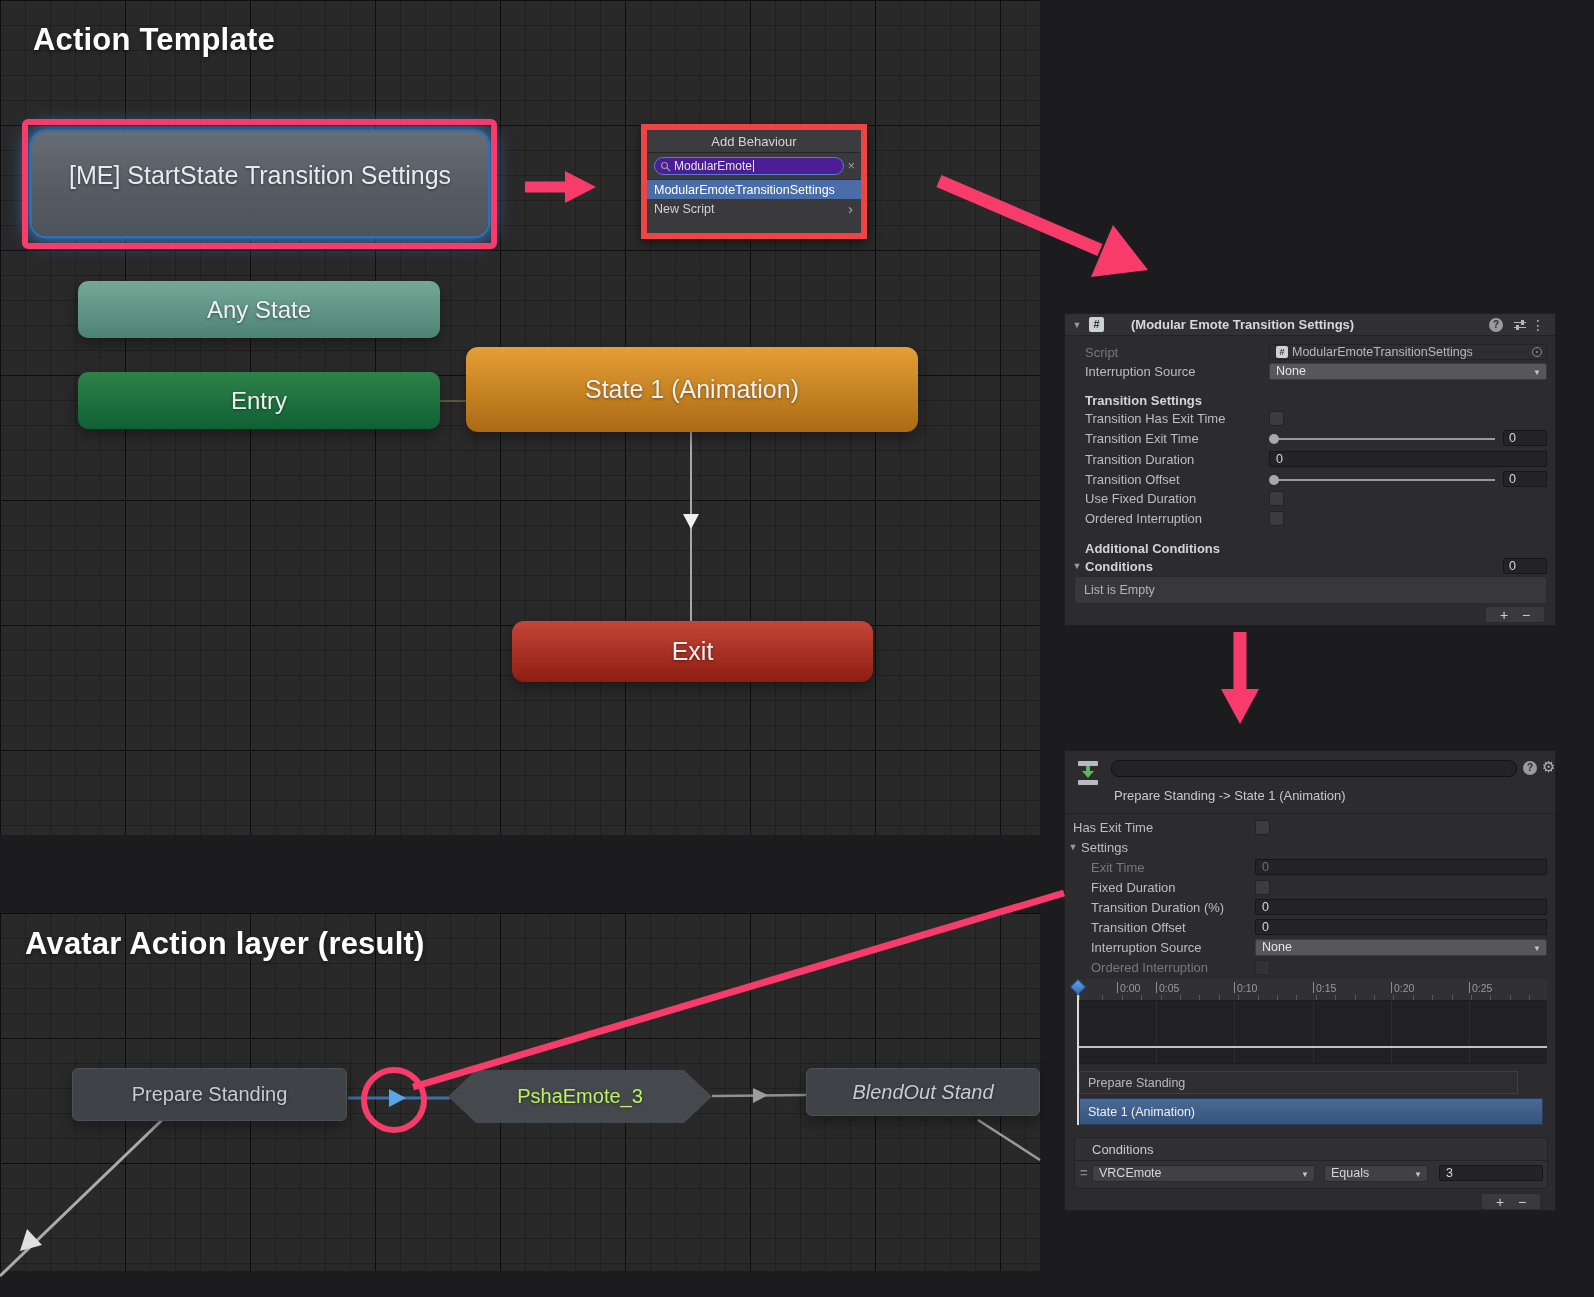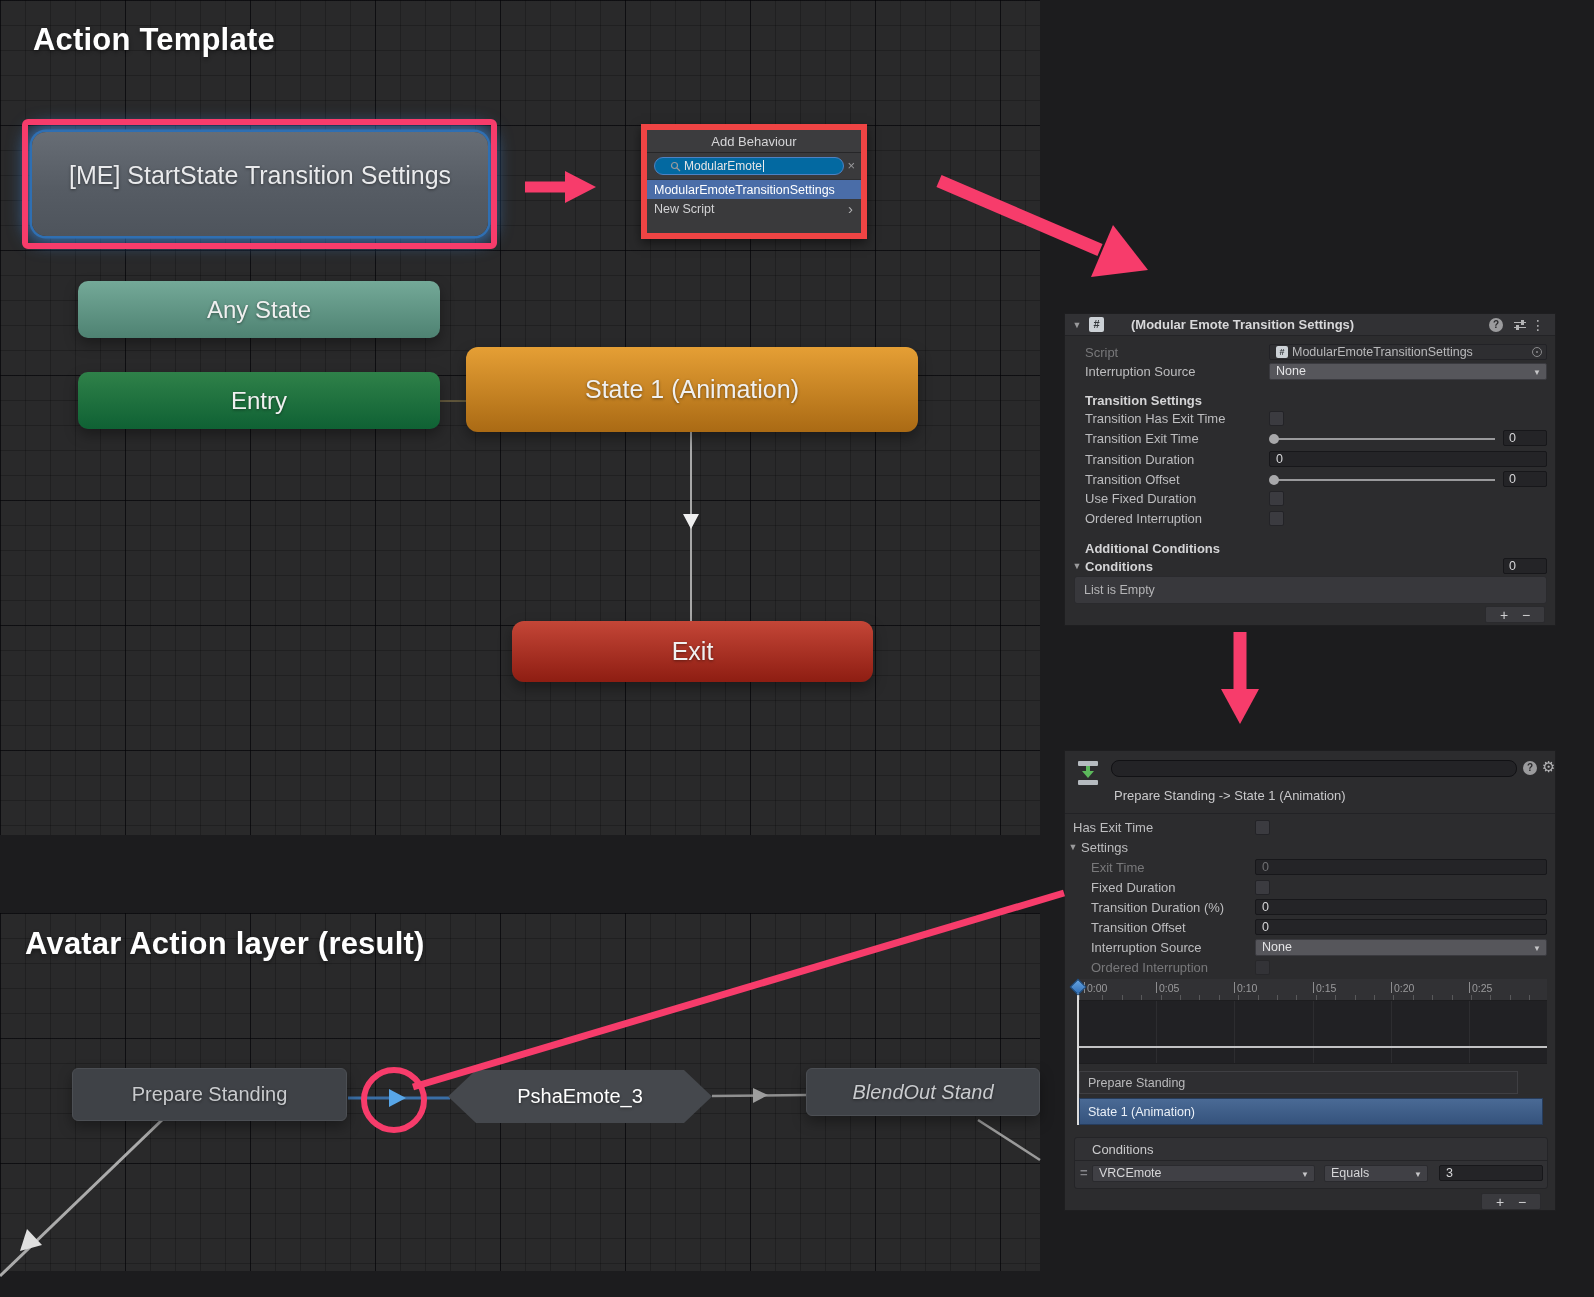--- a/index.html
+++ b/index.html
@@ -29,30 +29,30 @@
     box-shadow:0 0 0 2.5px #2f6fb2, 0 0 18px 6px rgba(66,142,226,0.75);
     font-size:25px; color:#e9eaec; padding-bottom:18px; }
   .node-anystate { left:78px; top:281px; width:362px; height:57px; border-radius:10px; background:linear-gradient(#74a998,#4e8272); font-size:24px; }
   .node-entry { left:78px; top:372px; width:362px; height:57px; border-radius:10px; background:linear-gradient(#2f8149,#0f6134); font-size:24px; }
   .node-state1 { left:466px; top:347px; width:452px; height:85px; border-radius:12px; background:linear-gradient(#e59f35,#aa6a14); font-size:25px; }
   .node-exit { left:512px; top:621px; width:361px; height:61px; border-radius:12px; background:linear-gradient(#c44637,#8e1d12); font-size:25px; }
 
   .node-gray { background:#3f4247; border:1px solid #4c4f54; color:#c9cbce; font-size:20px; border-radius:6px; }
   .node-prepare { left:72px; top:1068px; width:275px; height:53px; }
   .node-blendout { left:806px; top:1068px; width:234px; height:48px;font-style:italic; }
-  .node-hex { left:448px; top:1070px; width:264px; height:53px; background:#45484d; color:#ffffff; font-size:20px;
+  .node-hex { left:448px; top:1070px; width:264px; height:53px; background:#45484d; color:#bef264; font-size:20px;
     clip-path:polygon(0 50%, 28px 0, calc(100% - 28px) 0, 100% 50%, calc(100% - 28px) 100%, 28px 100%); box-shadow:none; }
 
   .hl-box { position:absolute; left:22px; top:119px; width:475px; height:130px; border:6px solid #f73c6b; border-radius:6px; z-index:8; }
 
   
   .popup { position:absolute; left:641px; top:124px; width:226px; height:115px; background:#3a3a3c; border:6px solid #ef4444; box-shadow:0 4px 10px rgba(0,0,0,0.5); z-index:5; font-size:12.5px; }
   .popup-title { height:23px; display:flex; align-items:center; justify-content:center; color:#d5d5d7; font-size:13px; border-bottom:1px solid #262628; background:#3c3c3e; }
   .popup-search { position:relative; height:27px; border-bottom:1px solid #2e2e30; }
-  .searchfield { position:absolute; left:7px; top:4px; width:190px; height:18px; border:1px solid #4d82c4; border-radius:9px; background:#0369a1; display:flex; align-items:center; padding-left:15px; color:#e4e4e6; font-size:12px; }
+  .searchfield { position:absolute; left:7px; top:4px; width:190px; height:18px; border:1px solid #4d82c4; border-radius:9px; background:#4c1d95; display:flex; align-items:center; padding-left:5px; color:#e4e4e6; font-size:12px; }
   .caret { display:inline-block; width:1px; height:12px; background:#eee; margin-left:1px; }
   .clear-x { position:absolute; right:6px; top:6px; color:#9a9a9c; font-size:13px; line-height:13px; cursor:default; }
   .popup-row { height:19px; display:flex; align-items:center; padding:0 7px; color:#d2d2d4; position:relative; }
   .popup-row.sel { background:#4a6da8; color:#fff; }
   .row-chev { position:absolute; right:8px; color:#b0b0b2; font-size:15px; line-height:14px; }
 
   
   .panel { position:absolute; left:1064px; width:492px; background:#2c2c2e; border:1px solid #1e1e20; z-index:4; }
   #panel1 { top:313px; height:313px; }
   #panel2 { top:750px; height:461px; }
@@ -277,21 +277,21 @@
     <div class="dd" style="left:190px; top:188px; width:292px;">
       <span>None</span>
       <span class="dca">▼</span>
     </div>
 
     <span class="lbl lbl-dim" style="left:26px; top:208px;">Ordered Interruption</span>
     <span class="cb" style="left:190px; top:209px; opacity:0.5;"></span>
 
     <div class="timeline">
       <div class="tl-ruler">
-        <span class="tick" style="left:7px;">
+        <span class="tick" style="left:7px;padding-left:33px;">
             <span>0:00</span>
           </span>
         <span class="tick" style="left:79px;">
             <span>0:05</span>
           </span>
         <span class="tick" style="left:157px;">
             <span>0:10</span>
           </span>
         <span class="tick" style="left:236px;">
             <span>0:15</span>

